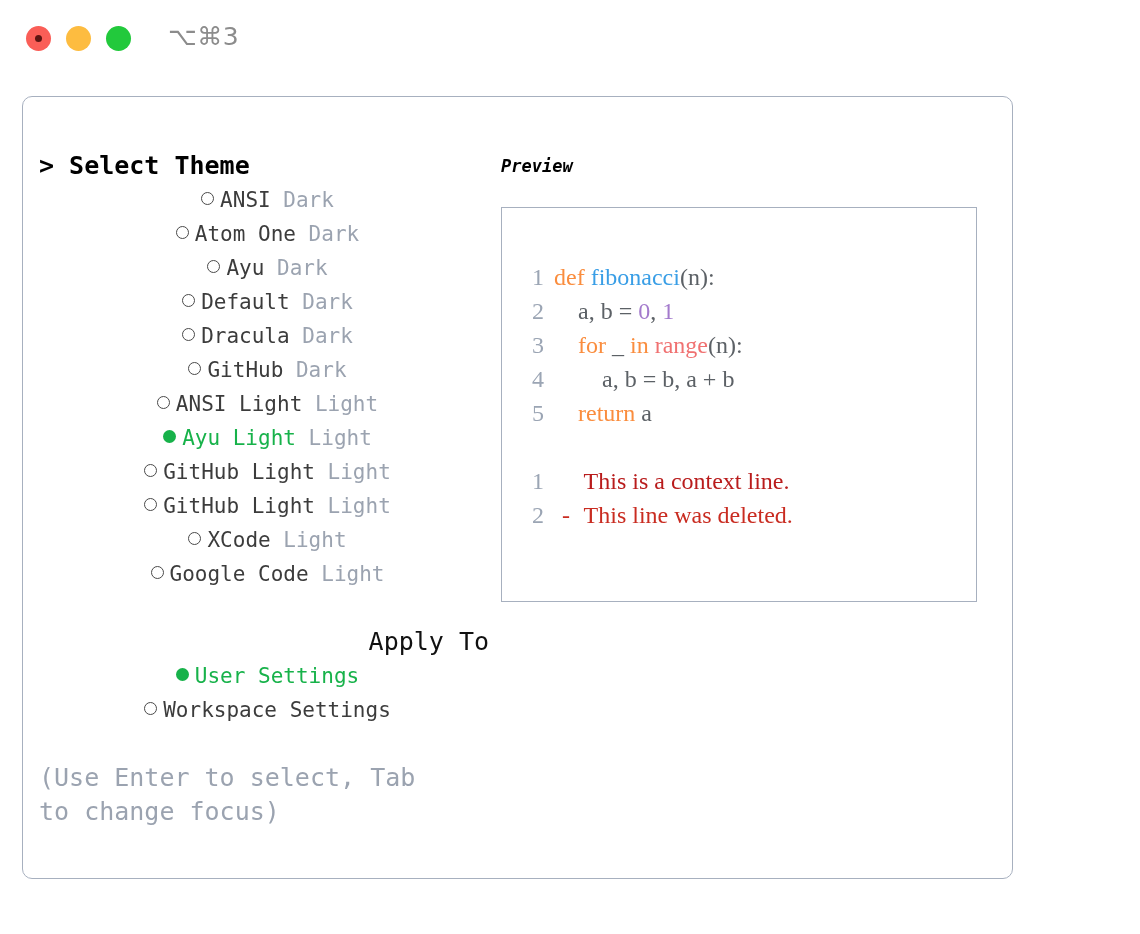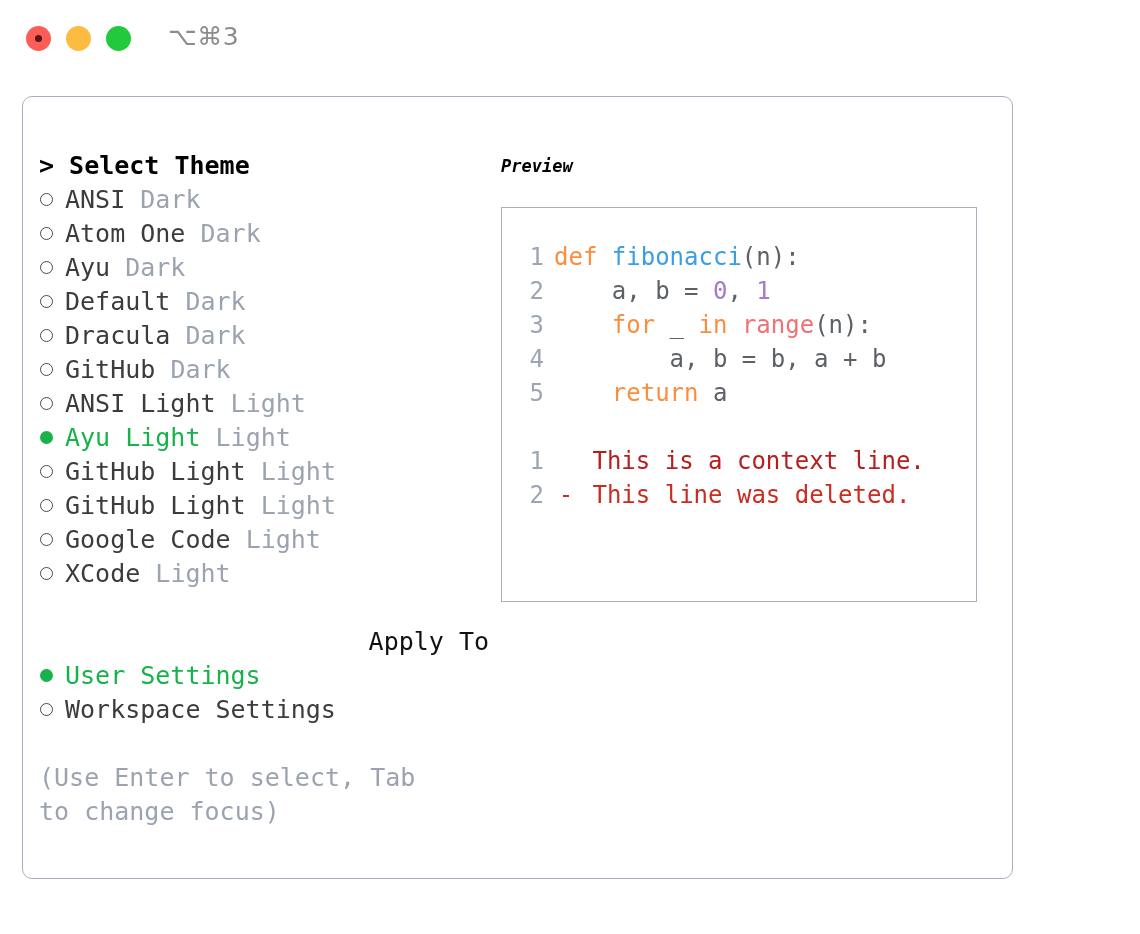--- a/index.html
+++ b/index.html
@@ -94,24 +94,25 @@
     font-weight: bold;
     color: #000000;
     line-height: 34px;
     white-space: pre;
   }
   .header-row.plain {
     font-weight: normal;
     color: #111111;
   }
   .opt-row {
-    font-size: 25px;
+    font-size: 21px;
     line-height: 34px;
     color: #3C3C3C;
     white-space: pre;
+    text-align: center;
   }
   .opt-row .marker {
     display: inline-block;
     width: 26px;
   }
   .marker-dot {
     display: inline-block;
     width: 13px;
     height: 13px;
     border-radius: 50%;
@@ -164,22 +165,23 @@
     margin-top: 24px;
     width: 476px;
     height: 395px;
     border: 1.6px solid #A7B0BF;
     box-sizing: border-box;
     background: #ffffff;
     position: relative;
   }
   .code-area {
     position: absolute;
-    left: 0; top: 32px;
+    left: 0; top: 52px;
     width: 100%;
+    font-family: Liberation Serif, serif;
   }
   .cline {
     font-size: 24px;
     line-height: 34px;
     white-space: pre;
     display: block;
   }
   .gutter {
     display: inline-block;
     width: 42px;
@@ -224,22 +226,22 @@
           <div class="opt-row"><span class="marker"><span class="marker-ring"></span></span><span class="label">ANSI</span><span> </span><span class="tag">Dark</span></div>
           <div class="opt-row"><span class="marker"><span class="marker-ring"></span></span><span class="label">Atom One</span><span> </span><span class="tag">Dark</span></div>
           <div class="opt-row"><span class="marker"><span class="marker-ring"></span></span><span class="label">Ayu</span><span> </span><span class="tag">Dark</span></div>
           <div class="opt-row"><span class="marker"><span class="marker-ring"></span></span><span class="label">Default</span><span> </span><span class="tag">Dark</span></div>
           <div class="opt-row"><span class="marker"><span class="marker-ring"></span></span><span class="label">Dracula</span><span> </span><span class="tag">Dark</span></div>
           <div class="opt-row"><span class="marker"><span class="marker-ring"></span></span><span class="label">GitHub</span><span> </span><span class="tag">Dark</span></div>
           <div class="opt-row"><span class="marker"><span class="marker-ring"></span></span><span class="label">ANSI Light</span><span> </span><span class="tag">Light</span></div>
           <div class="opt-row selected"><span class="marker"><span class="marker-dot"></span></span><span class="label">Ayu Light</span><span> </span><span class="tag">Light</span></div>
           <div class="opt-row"><span class="marker"><span class="marker-ring"></span></span><span class="label">GitHub Light</span><span> </span><span class="tag">Light</span></div>
           <div class="opt-row"><span class="marker"><span class="marker-ring"></span></span><span class="label">GitHub Light</span><span> </span><span class="tag">Light</span></div>
+          <div class="opt-row"><span class="marker"><span class="marker-ring"></span></span><span class="label">XCode</span><span> </span><span class="tag">Light</span></div>
           <div class="opt-row"><span class="marker"><span class="marker-ring"></span></span><span class="label">Google Code</span><span> </span><span class="tag">Light</span></div>
-          <div class="opt-row"><span class="marker"><span class="marker-ring"></span></span><span class="label">XCode</span><span> </span><span class="tag">Light</span></div>
         </div>
 
       <div class="spacer"></div>
 
       <div class="header-row plain" style="padding-left:26px;text-align:right;">Apply To</div>
       <div id="apply-items">
           <div class="opt-row selected"><span class="marker"><span class="marker-dot"></span></span><span class="label">User Settings</span></div>
           <div class="opt-row"><span class="marker"><span class="marker-ring"></span></span><span class="label">Workspace Settings</span></div>
         </div>
 

